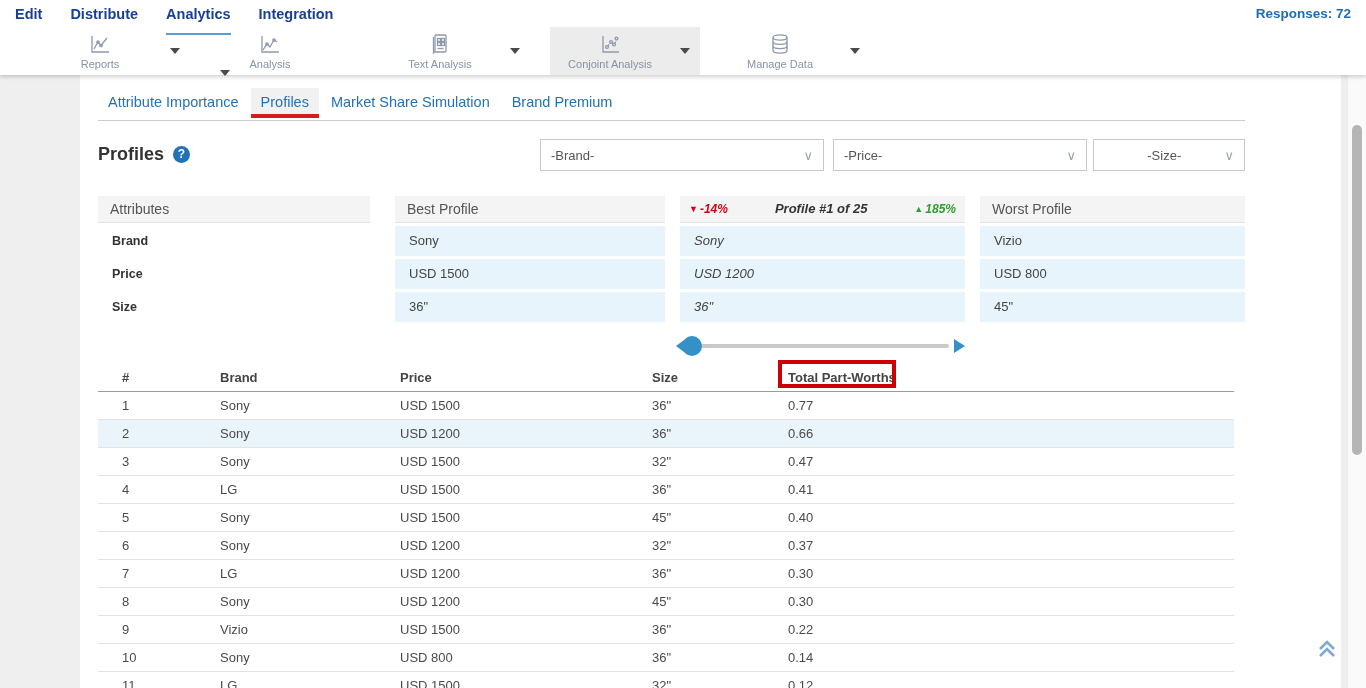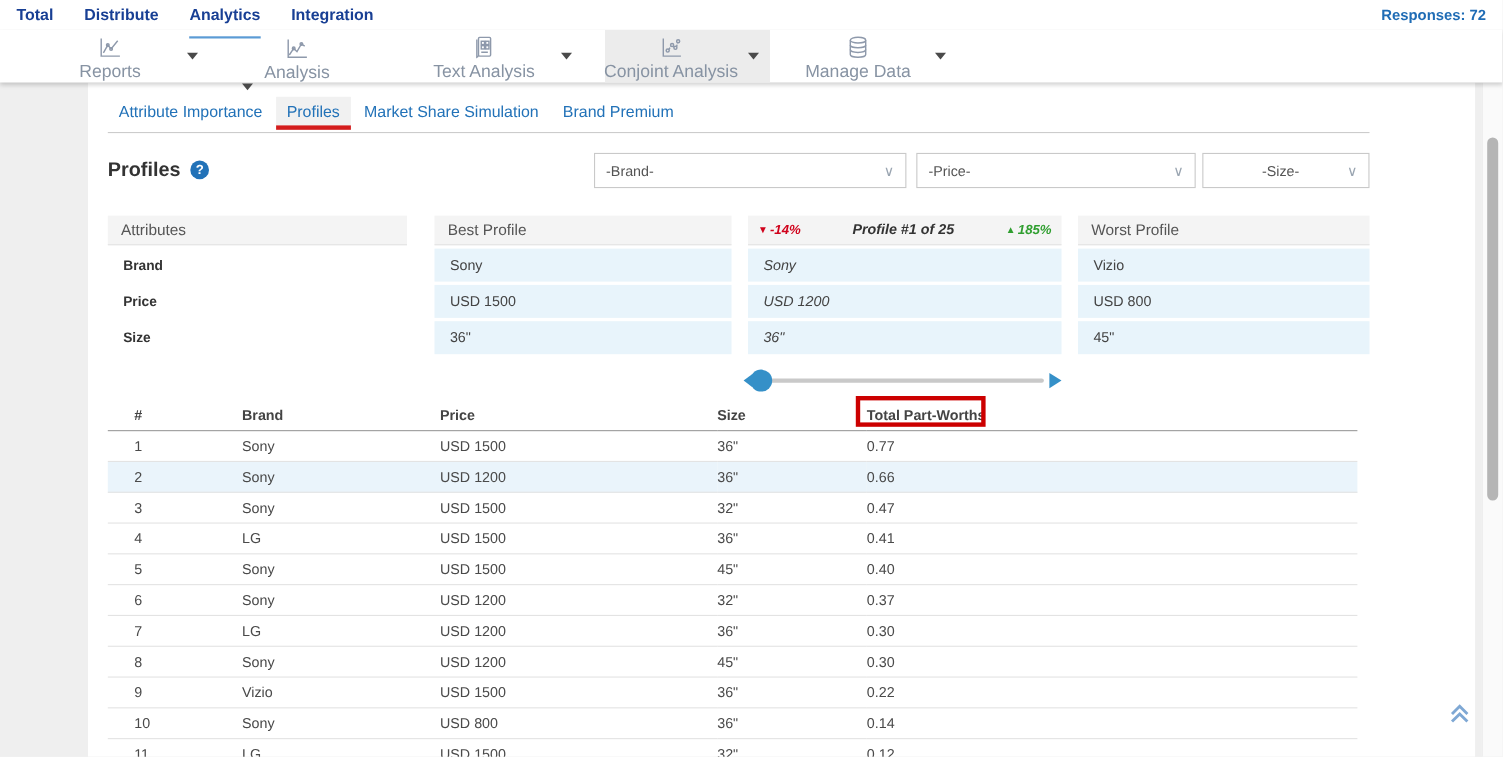--- a/index.html
+++ b/index.html
@@ -15,21 +15,21 @@
   .nav-responses { margin-left:auto; padding-right:30px; font-size:13.5px; font-weight:bold; color:#1f6cb5; }
 
   
   .toolbar { position:absolute; left:0; top:27px; width:1366px; height:48px; background:#fff;
              box-shadow:0 2px 4px rgba(0,0,0,0.18); z-index:5; }
   .tool-group { position:absolute; top:0; height:48px; width:150px; display:flex; align-items:stretch; }
   .tool-group.selected { background:#ececec; }
   .tool-main { width:120px; display:flex; flex-direction:column; align-items:center; justify-content:flex-start; padding-top:3px; cursor:pointer; }
   .tool-icon { height:27px; display:flex; align-items:center; }
   .tool-icon svg { stroke:#8e99ab; fill:none; stroke-width:1.3; }
-  .tool-label { font-size:16px; color:#8793a3; margin-top:1px; white-space:nowrap; }
+  .tool-label { font-size:11px; color:#8793a3; margin-top:1px; white-space:nowrap; }
   .tool-caret { width:30px; display:flex; align-items:center; justify-content:center; cursor:pointer; }
   .caret-glyph { width:0; height:0; border-left:5px solid transparent; border-right:5px solid transparent; border-top:6px solid #4a4a4a; }
 
   
   .content { position:absolute; left:80px; top:75px; width:1261px; height:613px; background:#fff; }
 
   .tabs { position:absolute; left:18px; top:13px; display:flex; gap:2px; }
   .tab { padding:6px 10px 8px 10px; font-size:14.5px; color:#2272b8; cursor:pointer; white-space:nowrap; }
   .tab.active { background:#f1f1f1; border-bottom:4px solid #d41c1c; padding-bottom:4px; }
   .tabs-divider { position:absolute; left:18px; top:45px; width:1147px; height:1px; background:#cccccc; }
@@ -89,21 +89,21 @@
   .scrollbar { position:absolute; left:1347px; top:75px; width:19px; height:613px; background:#fafafa; border-left:1px solid #ececec; }
   .scroll-thumb { position:absolute; left:4px; top:50px; width:10px; height:330px; background:#b5b5b5; border-radius:5px; cursor:pointer; }
   .scroll-top { position:absolute; left:1314px; top:636px; width:26px; height:26px; cursor:pointer; }
 </style>
 </head>
 <body>
 
 <div class="screen">
 
   <header class="top-nav">
-    <div class="nav-item"><span>Total</span></div>
+    <div class="nav-item"><span>Edit</span></div>
     <div class="nav-item"><span>Distribute</span></div>
     <div class="nav-item active"><span>Analytics</span></div>
     <div class="nav-item"><span>Integration</span></div>
     <div class="nav-responses">Responses: 72</div>
   </header>
 
   <div class="toolbar">
 
     <div class="tool-group" style="left:40px;">
       <div class="tool-main">

